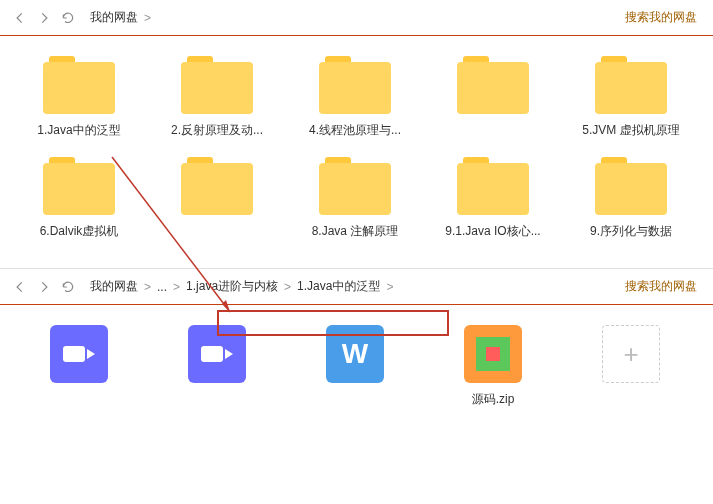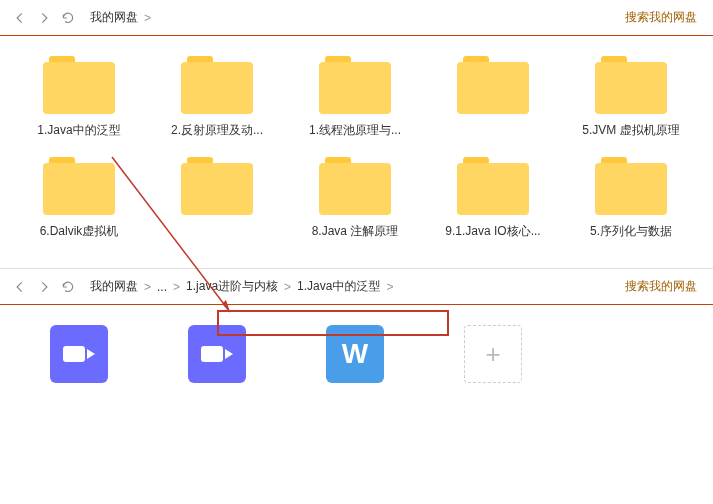--- a/index.html
+++ b/index.html
@@ -63,21 +63,21 @@
     <div class="item">
           <div class="folder-icon"></div>
           <div class="item-label">1.Java中的泛型</div>
         </div>
     <div class="item">
           <div class="folder-icon"></div>
           <div class="item-label">2.反射原理及动...</div>
         </div>
     <div class="item">
           <div class="folder-icon"></div>
-          <div class="item-label">1.线程池原理与...</div>
+          <div class="item-label">4.线程池原理与...</div>
         </div>
     <div class="item">
           <div class="folder-icon"></div>
         </div>
     <div class="item">
           <div class="folder-icon"></div>
           <div class="item-label">5.JVM 虚拟机原理</div>
         </div>
     <div class="item">
           <div class="folder-icon"></div>
@@ -89,21 +89,21 @@
     <div class="item">
           <div class="folder-icon"></div>
           <div class="item-label">8.Java 注解原理</div>
         </div>
     <div class="item">
           <div class="folder-icon"></div>
           <div class="item-label">9.1.Java IO核心...</div>
         </div>
     <div class="item">
           <div class="folder-icon"></div>
-          <div class="item-label">5.序列化与数据</div>
+          <div class="item-label">9.序列化与数据</div>
         </div>
   </div>
 </div>
 
 <div class="panel" style="border-bottom:none">
   <div class="toolbar">
     <div class="nav-btn">
           <svg viewBox="0 0 24 24">
             <path d="M15 4l-8 8 8 8" stroke="#888" stroke-width="2" fill="none"></path>
           </svg>
@@ -135,20 +135,24 @@
           <div class="video-icon"></div>
         </div>
     <div class="item">
           <div class="video-icon"></div>
           <div class="item-label"></div>
         </div>
     <div class="item">
           <div class="word-icon">W</div>
         </div>
     <div class="item">
+          <div class="zip-icon"></div>
+          <div class="item-label">源码.zip</div>
+        </div>
+    <div class="item">
           <div class="upload-icon">+</div>
         </div>
   </div>
 </div>
 
 <div class="highlight-box" style="top:310px; left:217px; width:232px; height:26px;"></div>
 
 <svg class="arrow-line" style="top:0;left:0;width:713px;height:504px;position:absolute;">
   <line x1="112" y1="157" x2="230" y2="312" stroke="#c0392b" stroke-width="1.5"></line>
   <polygon points="230,312 222,304 226,300" fill="#c0392b"></polygon>

